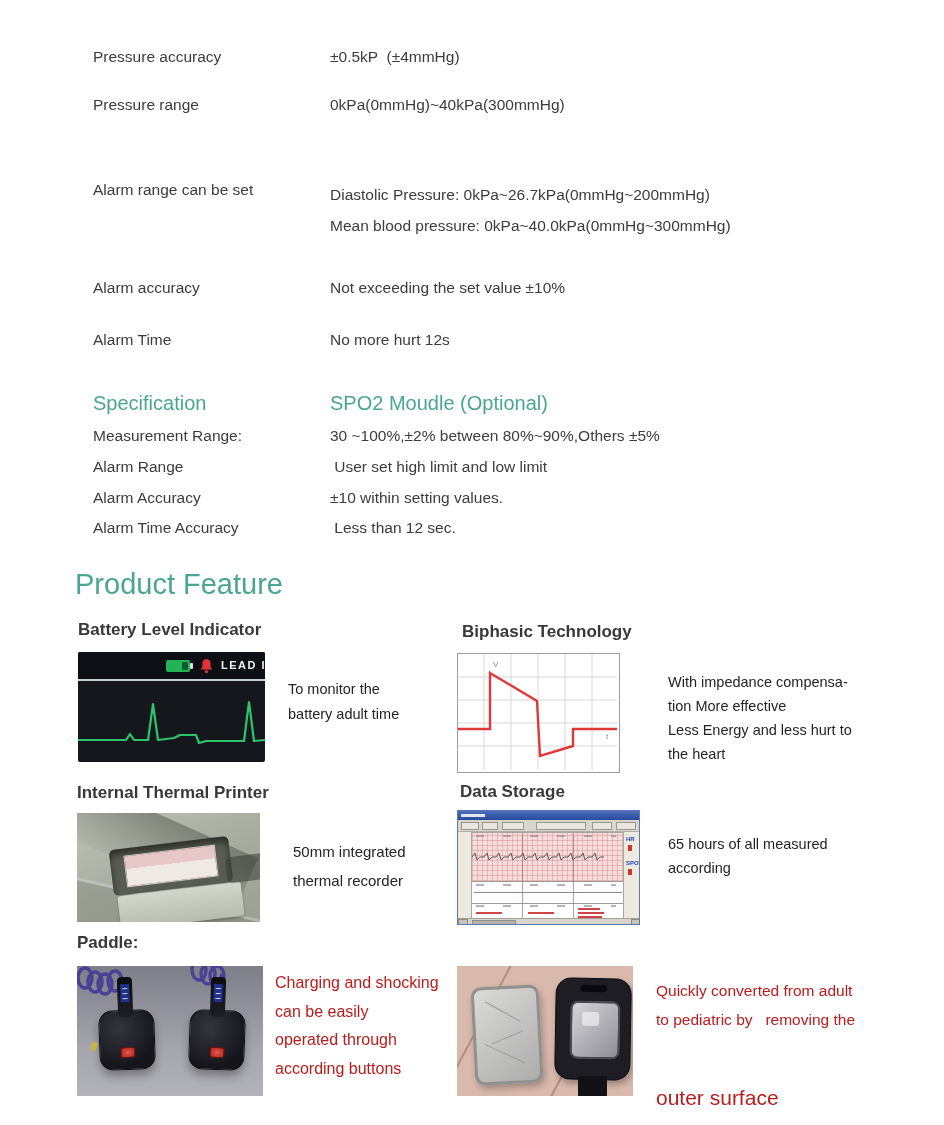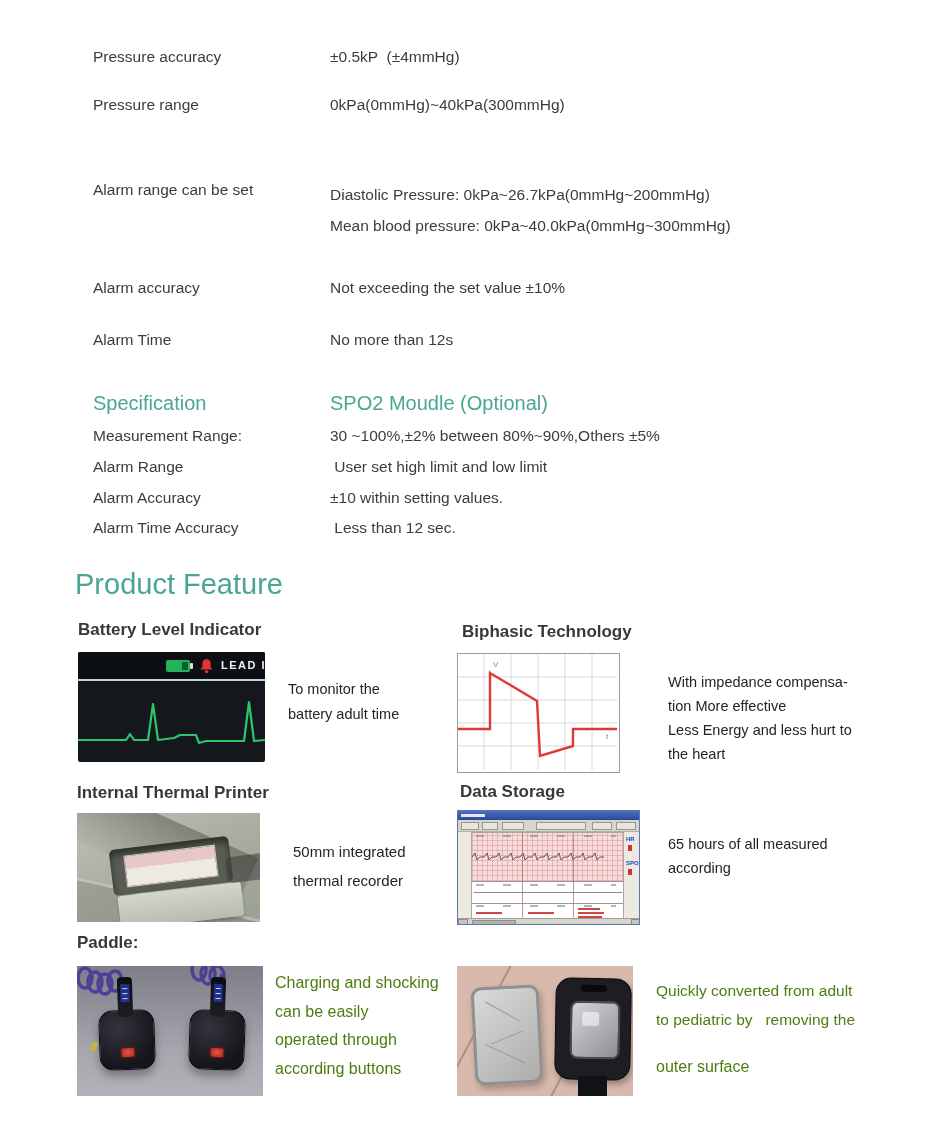--- a/index.html
+++ b/index.html
@@ -10,21 +10,21 @@
   .spec-label{position:absolute;left:93px;font-size:15.5px;color:#3c3c3c;white-space:pre;}
   .spec-value{position:absolute;left:330px;font-size:15.5px;color:#3c3c3c;white-space:pre;}
 
   
   .teal-h{position:absolute;color:#4aa693;font-size:20px;white-space:pre;}
   .big-h{position:absolute;left:75px;top:568px;color:#4aa693;font-size:29px;white-space:pre;}
 
   
   .f-title{position:absolute;font-size:17px;font-weight:bold;color:#383838;white-space:pre;}
   .f-cap{position:absolute;font-size:14.5px;color:#242424;white-space:pre;}
-  .f-cap-lg{position:absolute;font-size:16px;color:#4d7c0f;white-space:pre;}
+  .f-cap-lg{position:absolute;font-size:16px;color:#b91c1c;white-space:pre;}
 
   
   .bat-screen{position:absolute;left:78px;top:652px;width:187px;height:110px;background:#14171b;border-radius:2px;overflow:hidden;}
   .bat-topbar{position:absolute;left:0;top:0;width:187px;height:27px;background:#0c0f13;}
   .bat-divider{position:absolute;left:0;top:27px;width:187px;height:2px;background:#c3ced6;}
   .batt-ico{position:absolute;left:88px;top:8px;width:24px;height:12px;background:#23b257;border-radius:2px;}
   .batt-ico .seg{position:absolute;right:2px;top:2px;width:6px;height:8px;background:#0b5b2c;border-radius:1px;}
   .batt-ico .tip{position:absolute;right:-3px;top:3px;width:3px;height:6px;background:#d8e4dc;border-radius:1px;}
   .lead-label{position:absolute;left:143px;top:7px;color:#eef3f6;font-size:11px;font-weight:bold;letter-spacing:1.5px;white-space:pre;}
 
@@ -98,21 +98,21 @@
   <div class="spec-value" style="top:96px">0kPa(0mmHg)~40kPa(300mmHg)</div>
 
   <div class="spec-label" style="top:181px">Alarm range can be set</div>
   <div class="spec-value" style="top:186px">Diastolic Pressure: 0kPa~26.7kPa(0mmHg~200mmHg)</div>
   <div class="spec-value" style="top:217px">Mean blood pressure: 0kPa~40.0kPa(0mmHg~300mmHg)</div>
 
   <div class="spec-label" style="top:279px">Alarm accuracy</div>
   <div class="spec-value" style="top:279px">Not exceeding the set value ±10%</div>
 
   <div class="spec-label" style="top:331px">Alarm Time</div>
-  <div class="spec-value" style="top:331px">No more than 12s</div>
+  <div class="spec-value" style="top:331px">No more hurt 12s</div>
 
   <div class="teal-h" style="left:93px;top:392px">Specification</div>
   <div class="teal-h" style="left:330px;top:392px">SPO2 Moudle (Optional)</div>
 
   <div class="spec-label" style="top:427px">Measurement Range:</div>
   <div class="spec-value" style="top:427px">30 ~100%,±2% between 80%~90%,Others ±5%</div>
   <div class="spec-label" style="top:458px">Alarm Range</div>
   <div class="spec-value" style="top:458px"> User set high limit and low limit</div>
   <div class="spec-label" style="top:489px">Alarm Accuracy</div>
   <div class="spec-value" style="top:489px">±10 within setting values.</div>
@@ -284,15 +284,15 @@
       <div class="notch"></div>
       <div class="electrode">
           <div class="shine"></div>
         </div>
     </div>
     <div class="bhandle"></div>
   </div>
 
   <div class="f-cap-lg" style="left:656px;top:982px;font-size:15.5px">Quickly converted from adult</div>
   <div class="f-cap-lg" style="left:656px;top:1011px;font-size:15.5px">to pediatric by   removing the</div>
-  <div class="f-cap-lg" style="left:656px;top:1058px;font-size:16px">outer surface</div>
+  <div class="f-cap-lg" style="left:656px;top:1086px;font-size:21px">outer surface</div>
 
 </div>
 
 </body></html>

